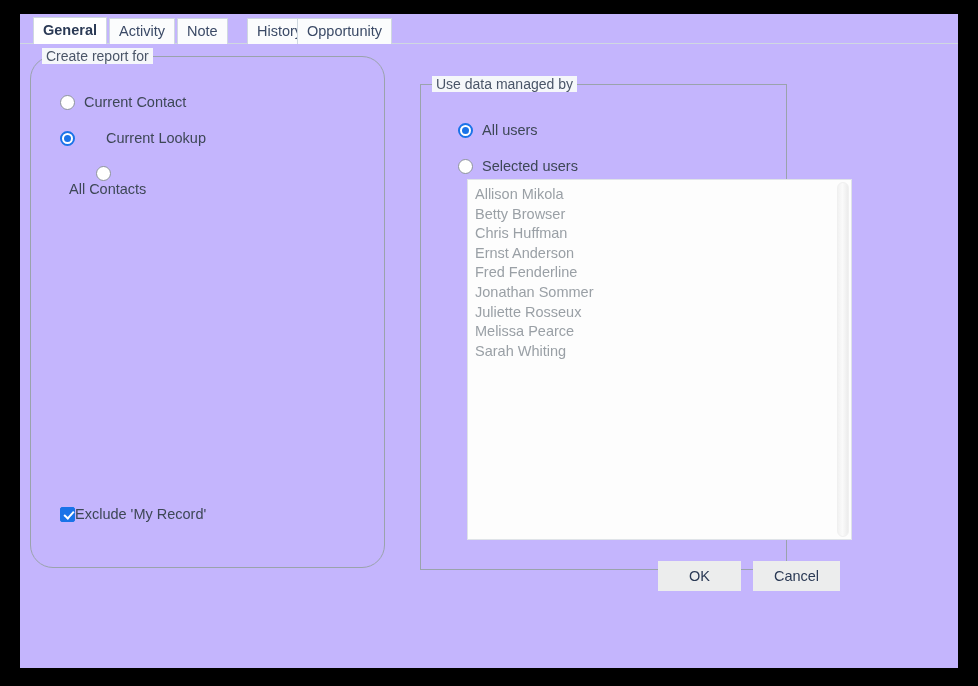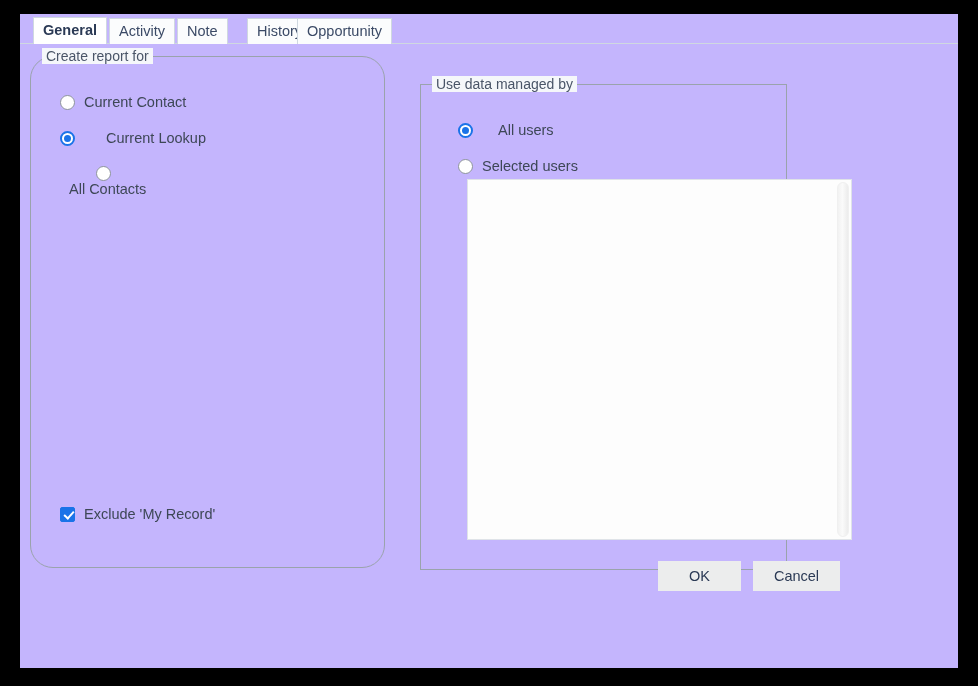--- a/index.html
+++ b/index.html
@@ -138,21 +138,20 @@
   .checkbox::after {
     content: "";
     position: absolute;
     left: 4.5px; top: 1px;
     width: 4px; height: 8px;
     border: solid #ffffff;
     border-width: 0 2px 2px 0;
     transform: rotate(42deg);
   }
   .checkbox-label {
-    margin-left: 9px;
     font-size: 14.5px;
     color: #3d4756;
   }
 
   
   #userlist {
     position: absolute;
     left: 46px; top: 94px;
     width: 385px; height: 361px;
     box-sizing: border-box;
@@ -236,31 +235,42 @@
 
       <div id="exclude-row">
         <span class="checkbox"></span>
         <span class="checkbox-label">Exclude 'My Record'</span>
       </div>
     </div>
 
     <div class="groupbox" id="right-group" style="left:400px; top:42px; width:367px; height:486px;margin-top:28px;">
       <span class="group-legend">Use data managed by</span>
       <div id="right-options">
-          <div class="radio-row" style="left: 37px; top: 37px; gap: 16px;">
+          <div class="radio-row" style="left: 37px; top: 37px;">
             <span class="radio checked"></span>
             <span class="radio-label">All users</span>
           </div>
           <div class="radio-row" style="left: 37px; top: 73px;">
             <span class="radio"></span>
             <span class="radio-label">Selected users</span>
           </div>
         </div>
 
       <div id="userlist">
+        <div id="userlist-items">
+            <div class="user-item">Allison Mikola</div>
+            <div class="user-item">Betty Browser</div>
+            <div class="user-item">Chris Huffman</div>
+            <div class="user-item">Ernst Anderson</div>
+            <div class="user-item">Fred Fenderline</div>
+            <div class="user-item">Jonathan Sommer</div>
+            <div class="user-item">Juliette Rosseux</div>
+            <div class="user-item">Melissa Pearce</div>
+            <div class="user-item">Sarah Whiting</div>
+          </div>
         <div id="list-scrollbar">
           <div id="list-scroll-thumb"></div>
         </div>
       </div>
     </div>
 
     <button class="btn" id="ok-btn" style="left:638px; top:547px; width:83px;">OK</button>
     <button class="btn" id="cancel-btn" style="left:733px; top:547px; width:87px;">Cancel</button>
 
   </div>

